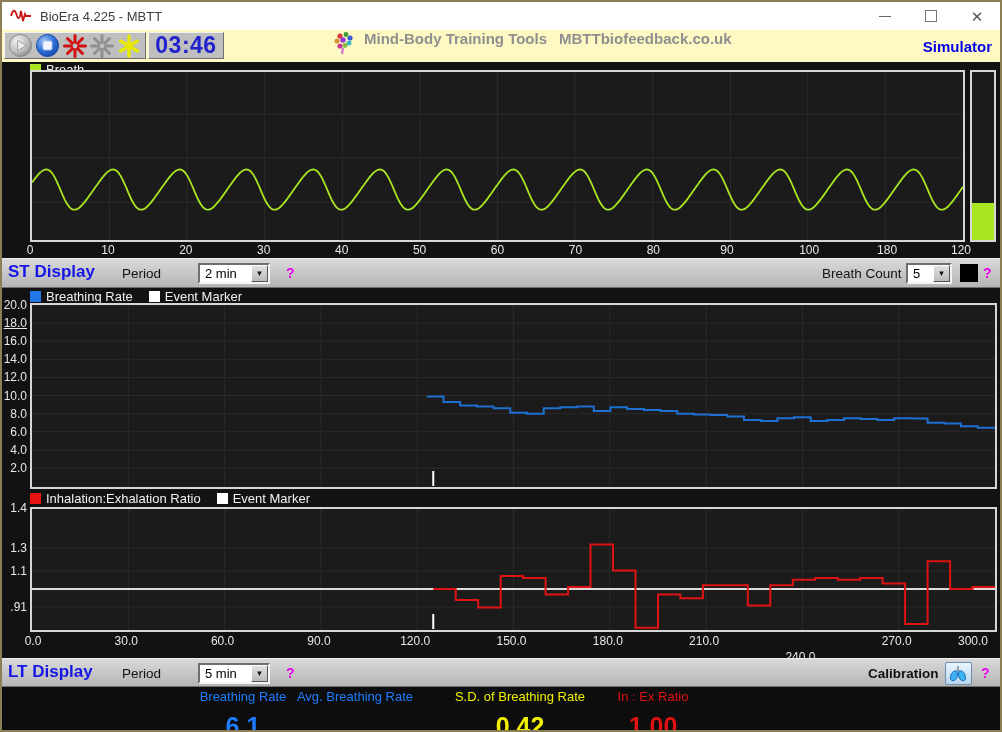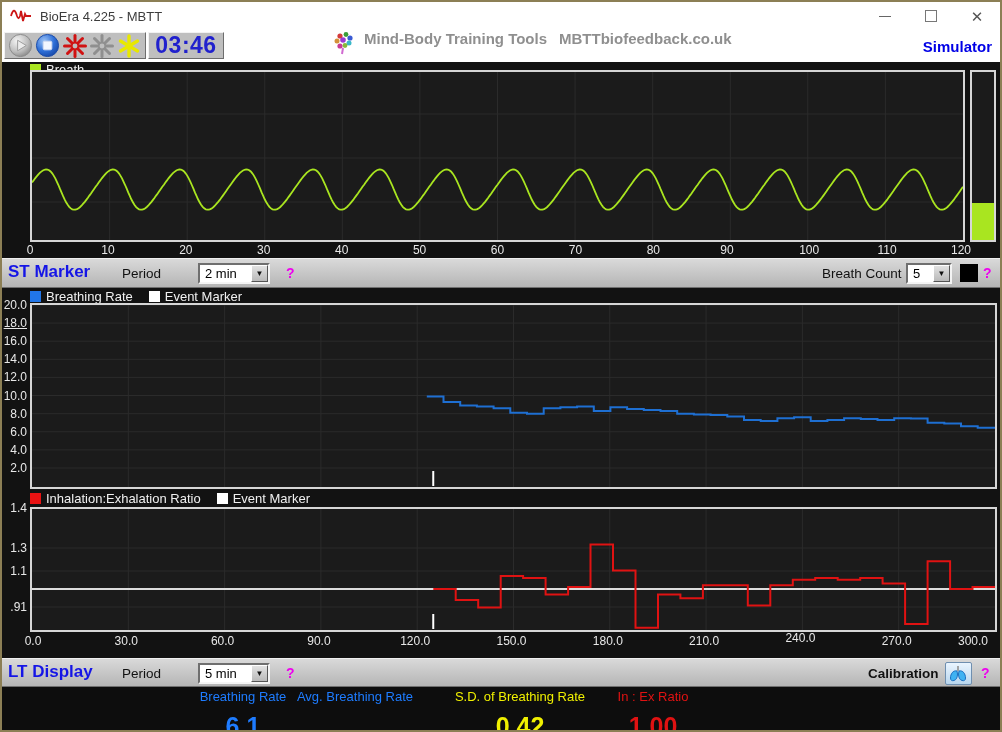--- a/index.html
+++ b/index.html
@@ -15,21 +15,21 @@
     display:flex;align-items:center;z-index:5;}
   .title-logo{margin-left:8px;display:flex;align-items:center;}
   .title-text{color:#3c3c3c;font-size:13px;margin-left:8px;}
   .win-controls{margin-left:auto;display:flex;height:100%;}
   .win-btn{width:46px;height:100%;display:flex;align-items:center;justify-content:center;color:#666;}
   .min-glyph{width:12px;height:0;border-top:1px solid #666;display:block;}
   .max-glyph{width:10px;height:10px;border:1px solid #777;display:block;}
   .close-glyph{font-size:15px;color:#555;line-height:1;}
 
   
-  .toolbar{position:absolute;left:2px;top:30px;width:998px;height:32px;background:#ffffff;z-index:5;}
+  .toolbar{position:absolute;left:2px;top:30px;width:998px;height:32px;background:#fef9c3;z-index:5;}
   .btn-group{position:absolute;left:2px;top:2px;width:142px;height:27px;
     border:1px solid;border-color:#f2f2f2 #6e6e6e #6e6e6e #f2f2f2;background:#bfbfbf;
     display:flex;align-items:center;padding-left:2px;box-sizing:border-box;}
   .tool-btn{width:27px;height:25px;display:flex;align-items:center;justify-content:center;}
   .timer-panel{position:absolute;left:146px;top:2px;width:76px;height:27px;box-sizing:border-box;
     border:1px solid;border-color:#f2f2f2 #6e6e6e #6e6e6e #f2f2f2;background:#bfbfbf;
     display:flex;align-items:center;justify-content:center;}
   .timer-text{color:#2121cd;font-weight:bold;font-size:23px;letter-spacing:0.5px;}
   .brand{position:absolute;left:330px;top:0;height:32px;display:flex;align-items:flex-start;}
   .brand-text{color:#8f8f8f;font-weight:bold;font-size:15px;margin-left:8px;}
@@ -228,27 +228,27 @@
       <span class="tick xtick" style="left: 86.9167px; top: 181px; width: 42px;">10</span>
       <span class="tick xtick" style="left: 164.833px; top: 181px; width: 42px;">20</span>
       <span class="tick xtick" style="left: 242.75px; top: 181px; width: 42px;">30</span>
       <span class="tick xtick" style="left: 320.667px; top: 181px; width: 42px;">40</span>
       <span class="tick xtick" style="left: 398.583px; top: 181px; width: 42px;">50</span>
       <span class="tick xtick" style="left: 476.5px; top: 181px; width: 42px;">60</span>
       <span class="tick xtick" style="left: 554.417px; top: 181px; width: 42px;">70</span>
       <span class="tick xtick" style="left: 632.333px; top: 181px; width: 42px;">80</span>
       <span class="tick xtick" style="left: 706px; top: 181px; width: 42px;">90</span>
       <span class="tick xtick" style="left: 788.167px; top: 181px; width: 42px;">100</span>
-      <span class="tick xtick" style="left: 866.083px; top: 181px; width: 42px;">110</span>
+      <span class="tick xtick" style="left: 866.083px; top: 181px; width: 42px;">180</span>
       <span class="tick xtick" style="left: 940px; top: 181px; width: 42px;">120</span>
     </div>
 </div>
 
 <div class="ctrl-bar" id="st-bar">
-  <span class="bar-title">ST Marker</span>
+  <span class="bar-title">ST Display</span>
   <span class="bar-label" style="left:122px;">Period</span>
   <span class="combo" style="left:198px;width:72px;">
     <span class="combo-value">2 min</span>
     <span class="combo-btn">▼</span>
   </span>
   <span class="help" style="left:286px;">?</span>
   <span class="bar-label" style="left:822px;">Breath Count</span>
   <span class="combo" style="left:906px;width:46px;">
     <span class="combo-value">5</span>
     <span class="combo-btn">▼</span>
@@ -345,21 +345,21 @@
   </div>
   <div id="ratio-xticks">
       <span class="tick xtick" style="left: 12px; top: 144px; width: 42px;">0.0</span>
       <span class="tick xtick" style="left: 105.3px; top: 144px; width: 42px;">30.0</span>
       <span class="tick xtick" style="left: 201.6px; top: 144px; width: 42px;">60.0</span>
       <span class="tick xtick" style="left: 297.9px; top: 144px; width: 42px;">90.0</span>
       <span class="tick xtick" style="left: 394.2px; top: 144px; width: 42px;">120.0</span>
       <span class="tick xtick" style="left: 490.5px; top: 144px; width: 42px;">150.0</span>
       <span class="tick xtick" style="left: 586.8px; top: 144px; width: 42px;">180.0</span>
       <span class="tick xtick" style="left: 683.1px; top: 144px; width: 42px;">210.0</span>
-      <span class="tick xtick" style="left: 779.4px; top: 141px; width: 42px;">240.0</span>
+      <span class="tick xtick" style="left: 779.4px; top: 160px; width: 42px;">240.0</span>
       <span class="tick xtick" style="left: 875.7px; top: 144px; width: 42px;">270.0</span>
       <span class="tick xtick" style="left: 952px; top: 144px; width: 42px;">300.0</span>
     </div>
 </div>
 
 <div class="ctrl-bar" id="lt-bar">
   <span class="bar-title">LT Display</span>
   <span class="bar-label" style="left:122px;">Period</span>
   <span class="combo" style="left:198px;width:72px;">
     <span class="combo-value">5 min</span>

